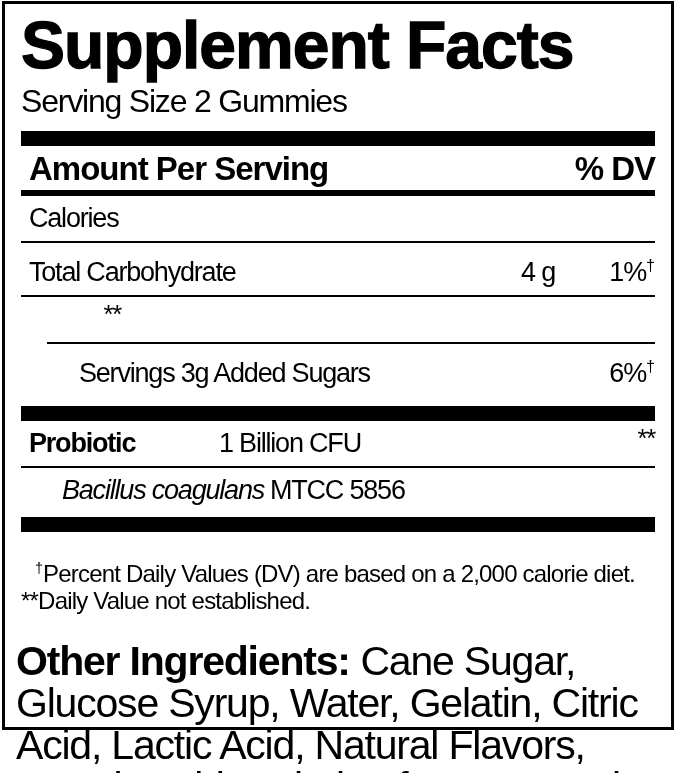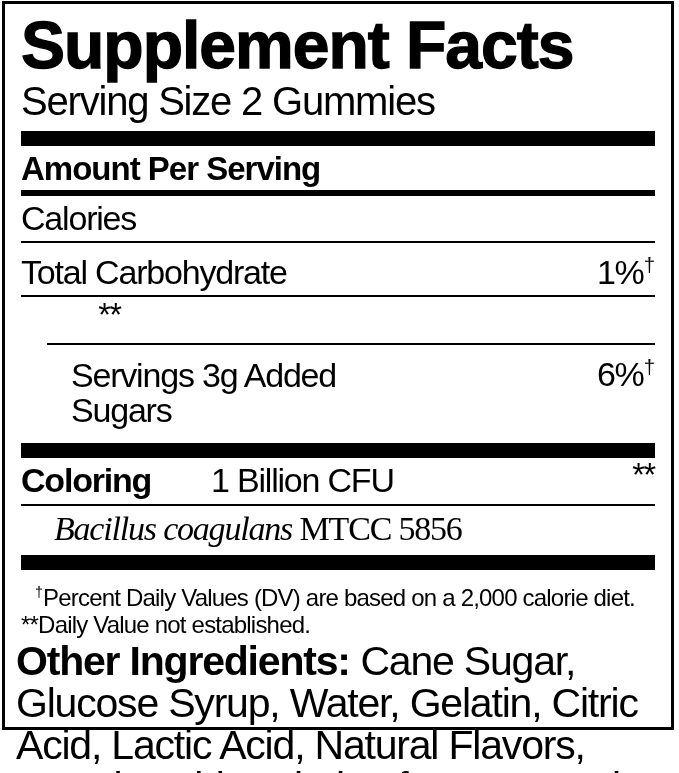--- a/index.html
+++ b/index.html
@@ -20,53 +20,53 @@
     background:#fff;
   }
   .panel-title{
     margin:2px 0 6px 0;
     font-size:66px;line-height:1.0;
     font-weight:bold;letter-spacing:-1px;
     -webkit-text-stroke:1.3px #000;
     white-space:nowrap;
   }
   .serving-line{
-    font-size:40px;line-height:34px;letter-spacing:-1.2px;
+    font-size:32px;line-height:34px;letter-spacing:-1.2px;
   }
   .thick-bar{height:15px;background:#000;}
   .bar-1{margin-top:13px;}
   .bar-2{margin-top:10px;}
   .bar-3{margin-top:4px;}
   .medium-rule{height:6px;background:#000;}
   .hairline{height:2px;background:#000;}
   .hairline.ind1{margin-left:26px;}
   
   .row{
     display:flex;align-items:baseline;
-    font-size:34px;line-height:35px;letter-spacing:-1.2px;
+    font-size:27px;line-height:35px;letter-spacing:-1.2px;
     padding:5px 0;
   }
   .header-row{
     font-size:33px;font-weight:bold;letter-spacing:-1px;
     padding:5px 0 4px 0;
   }
-  .name{flex:1;}
+  .name{flex:1;margin-left:8px;}
   .amt{width:115px;text-align:right;white-space:nowrap;}
   .dv{width:100px;text-align:right;white-space:nowrap;}
   .dv sup,.mark-sup{font-size:0.6em;vertical-align:super;letter-spacing:0;}
   .stars{position:relative;top:-0.18em;font-size:0.95em;}
   .ind-1{padding-left:26px;}
   .ind-2{padding-left:50px;}
-  .ind-3{padding-left:33px;font-family:Liberation Serif, serif;}
+  .ind-3{padding-left:33px;}
   .nm-bold{font-weight:bold;width:190px;flex:none;}
   .detail{flex:1;}
   .italic{font-style:italic;}
   .name-suffix{margin-left:0.22em;}
   
-  .footnotes{margin-top:9px;font-size:24px;line-height:27px;letter-spacing:-0.8px;}
+  .footnotes{margin-top:23px;font-size:24px;line-height:27px;letter-spacing:-0.8px;}
   .fn-line-first{padding-left:14px;}
   
   .other-ingredients{
     position:absolute;left:16px;top:640px;width:672px;
     font-size:41px;line-height:42px;letter-spacing:-1.2px;
   }
   .oi-label{font-weight:bold;margin-right:0.26em;}
 </style>
 </head>
 <body>
@@ -76,33 +76,35 @@
   <div class="facts-box">
 
     <div class="panel-title">Supplement Facts</div>
 
     <div class="serving-line">Serving Size 2 Gummies</div>
 
     <div class="thick-bar bar-1"></div>
 
     <div class="row header-row">
       <span class="name">Amount Per Serving</span>
+      <span class="dv">% DV</span>
     </div>
 
     <div class="medium-rule"></div>
 
     <div class="row">
       <span class="name">Calories</span>
       <span class="dv"></span>
     </div>
 
     <div class="hairline"></div>
 
     <div class="row">
       <span class="name">Total Carbohydrate</span>
+      <span class="amt">4 g</span>
       <span class="dv"><span>1%</span><sup>†</sup></span>
     </div>
 
     <div class="hairline"></div>
 
     <div class="row">
       <span class="dv"><span class="stars">**</span></span>
     </div>
 
     <div class="hairline ind1"></div>
@@ -111,21 +113,21 @@
       <span class="name ind-2">Servings 3g Added Sugars</span>
       <span class="amt"></span>
       <span class="dv"><span>6%</span><sup>†</sup></span>
     </div>
 
     <div class="thick-bar bar-2"></div>
 
     <div class="row">
       <span class="name">
         <span style="display:flex;align-items:baseline;">
-          <span class="nm-bold">Coloring</span>
+          <span class="nm-bold">Probiotic</span>
           <span class="detail">1 Billion CFU</span>
         </span>
       </span>
       <span class="dv"><span class="stars">**</span></span>
     </div>
 
     <div class="hairline"></div>
 
     <div class="row">
       <span class="name ind-3">

